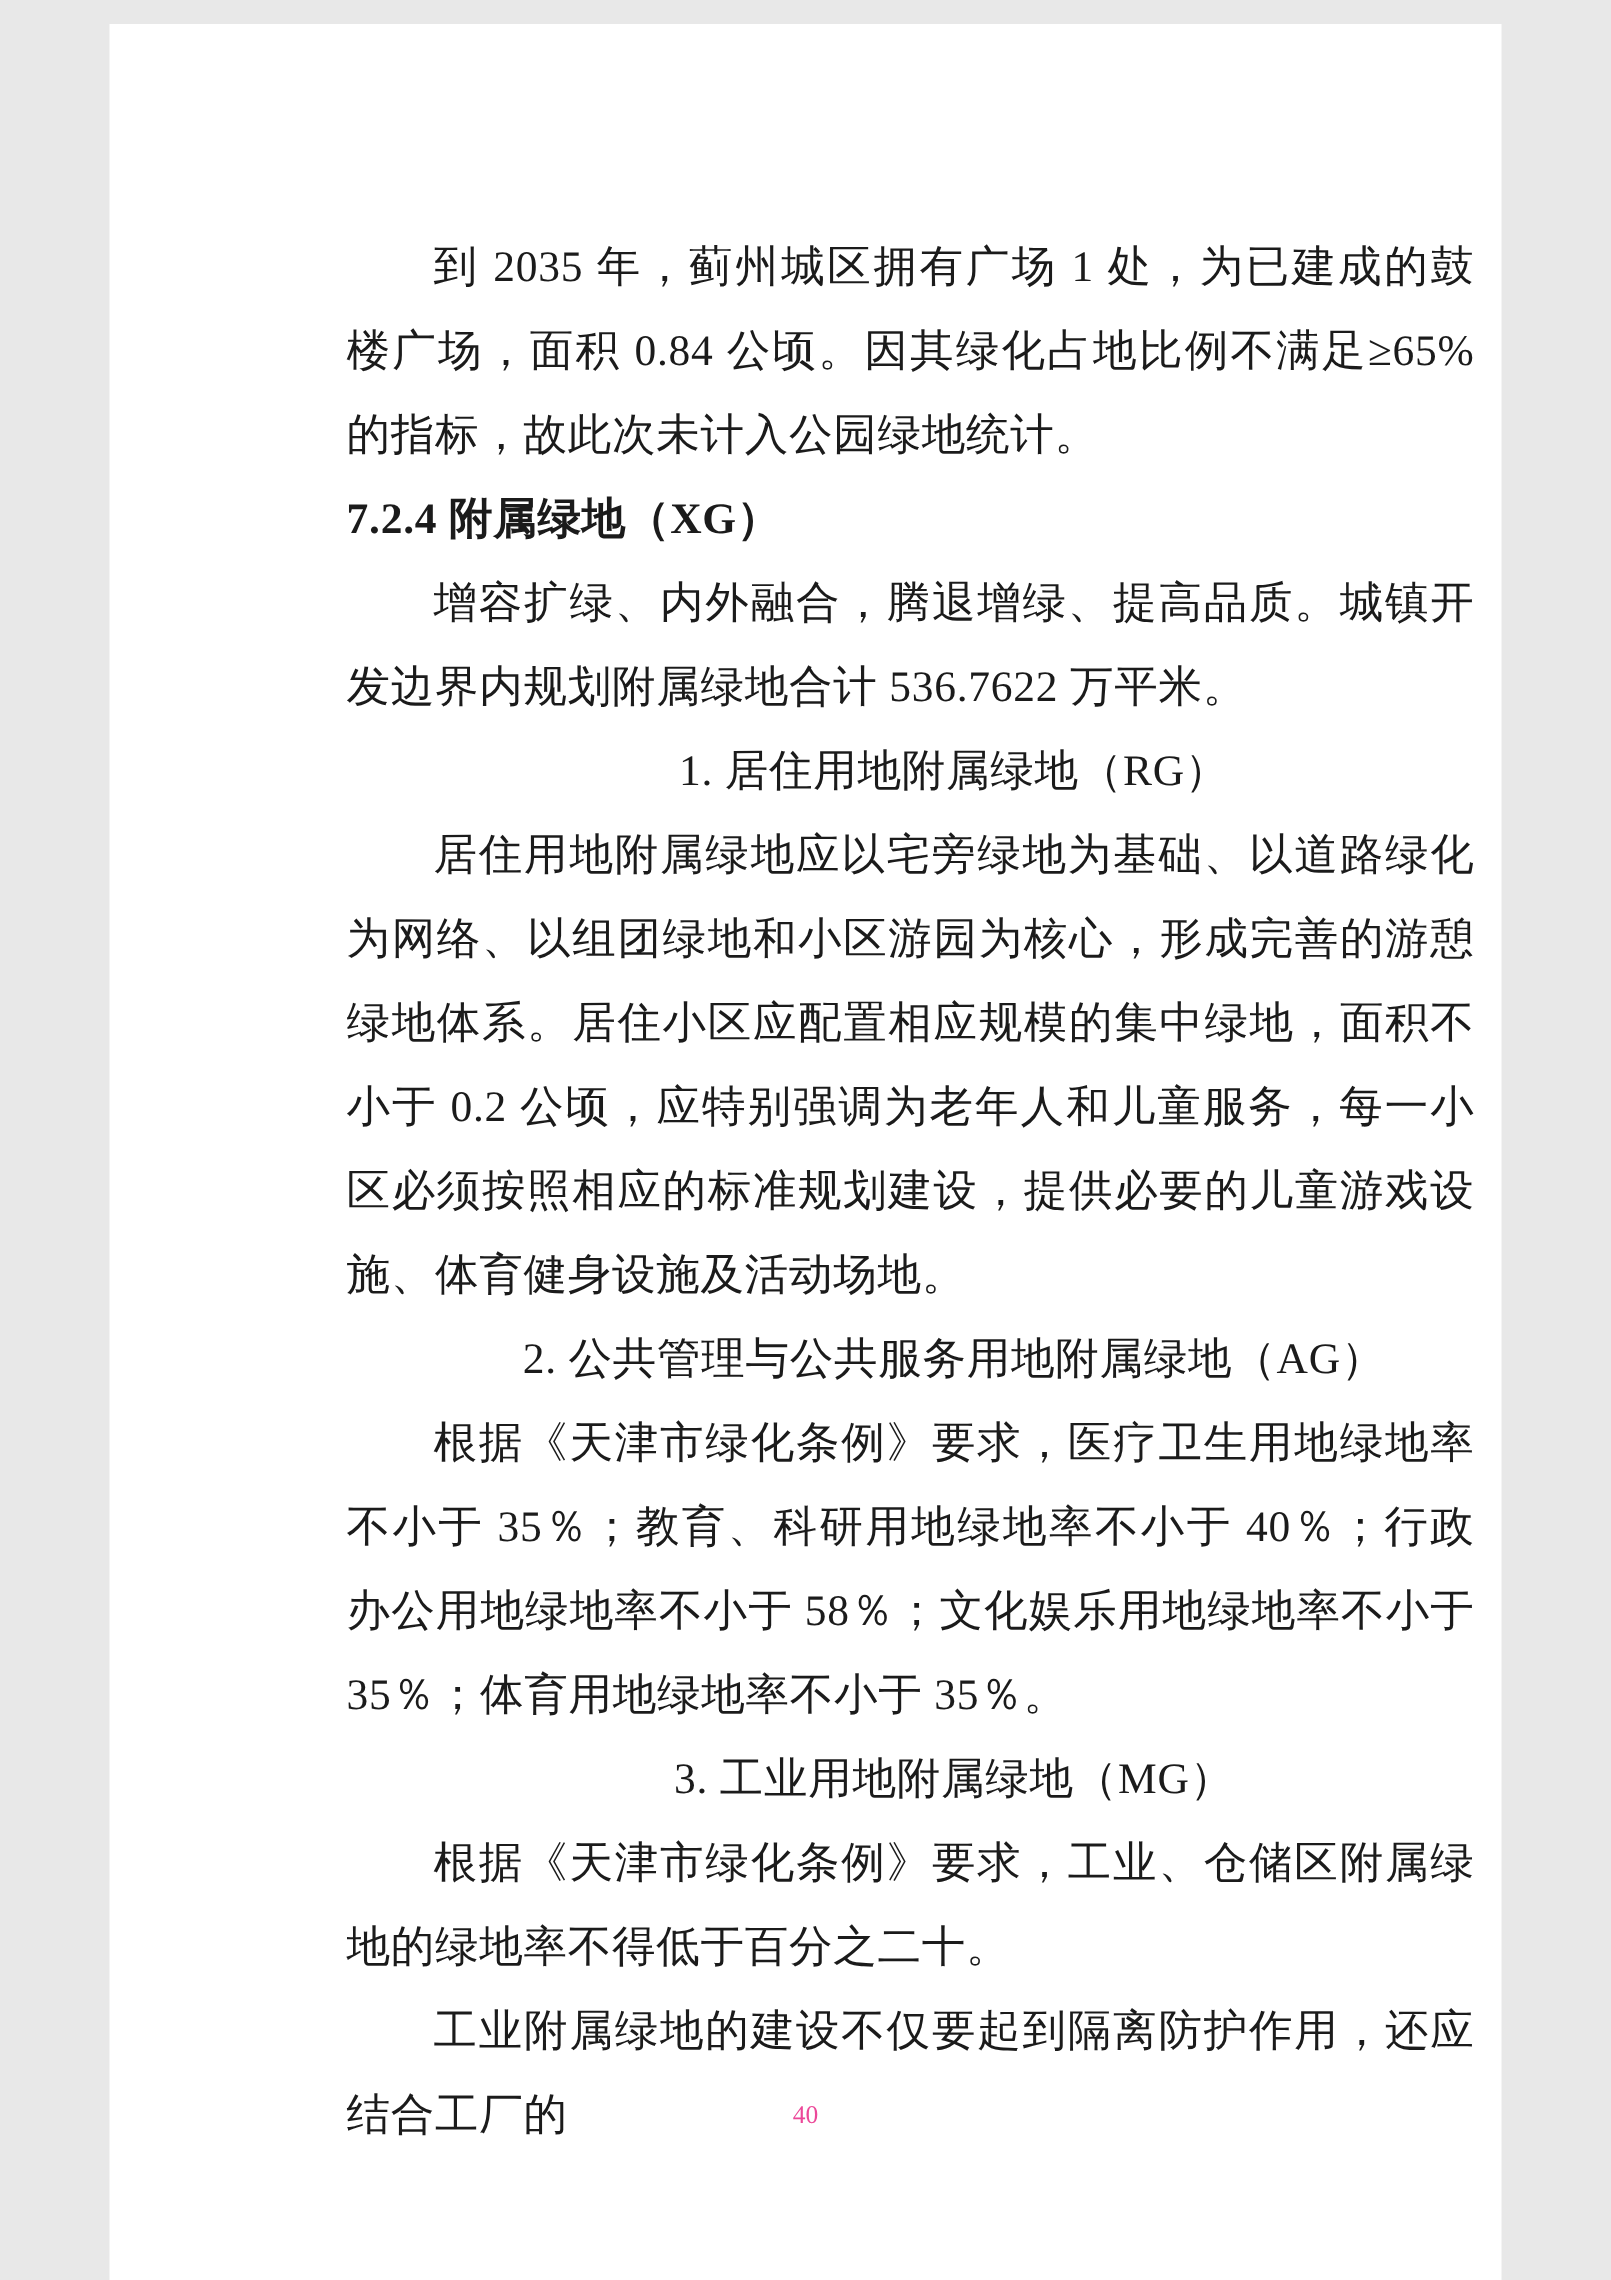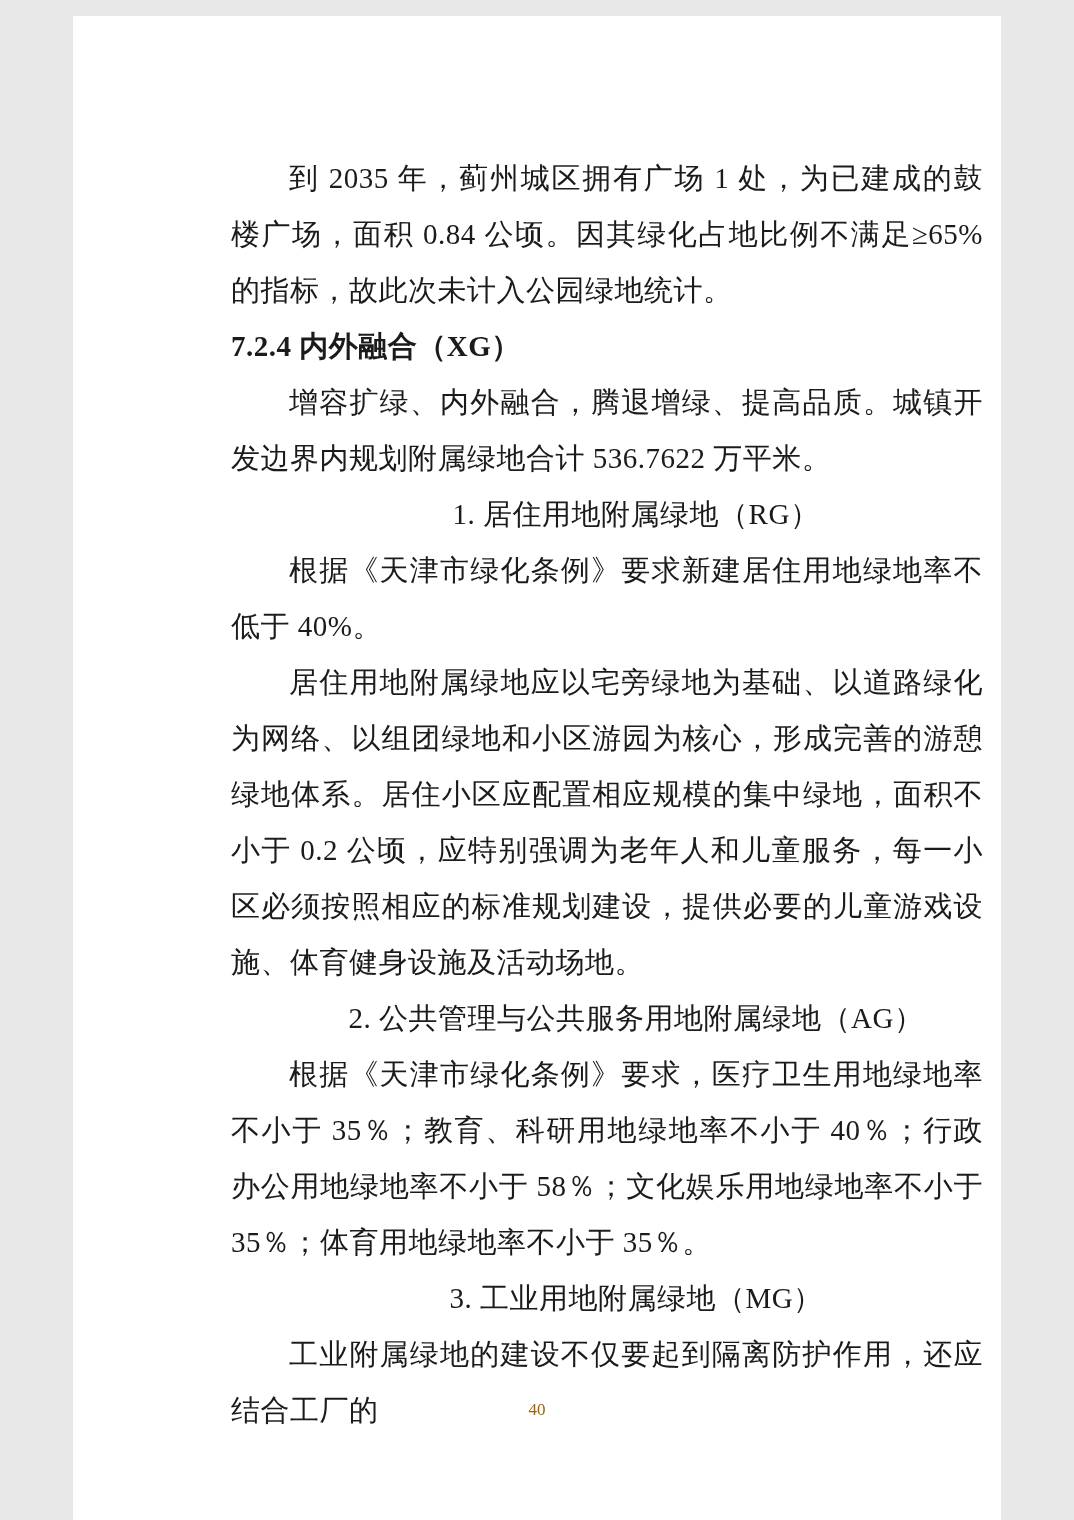--- a/index.html
+++ b/index.html
@@ -45,36 +45,36 @@
     text-align: center;
   }
   .footer {
     position: absolute;
     left: 0;
     top: 1382px;
     width: 100%;
     text-align: center;
     font-size: 17px;
     line-height: 24px;
-    color: #a16207;
+    color: #ec4899;
   }
 </style>
 </head>
 <body>
 
 <div class="page">
   <div class="text-block">
     <p class="body">到 2035 年，蓟州城区拥有广场 1 处，为已建成的鼓楼广场，面积 0.84 公顷。因其绿化占地比例不满足≥65%的指标，故此次未计入公园绿地统计。</p>
-    <p class="heading">7.2.4 内外融合（XG）</p>
+    <p class="heading">7.2.4 附属绿地（XG）</p>
     <p class="body">增容扩绿、内外融合，腾退增绿、提高品质。城镇开发边界内规划附属绿地合计 536.7622 万平米。</p>
     <p class="subheading">1. 居住用地附属绿地（RG）</p>
-    <p class="body">根据《天津市绿化条例》要求新建居住用地绿地率不低于 40%。</p>
     <p class="body">居住用地附属绿地应以宅旁绿地为基础、以道路绿化为网络、以组团绿地和小区游园为核心，形成完善的游憩绿地体系。居住小区应配置相应规模的集中绿地，面积不小于 0.2 公顷，应特别强调为老年人和儿童服务，每一小区必须按照相应的标准规划建设，提供必要的儿童游戏设施、体育健身设施及活动场地。</p>
     <p class="subheading">2. 公共管理与公共服务用地附属绿地（AG）</p>
     <p class="body">根据《天津市绿化条例》要求，医疗卫生用地绿地率不小于 35％；教育、科研用地绿地率不小于 40％；行政办公用地绿地率不小于 58％；文化娱乐用地绿地率不小于 35％；体育用地绿地率不小于 35％。</p>
     <p class="subheading">3. 工业用地附属绿地（MG）</p>
+    <p class="body">根据《天津市绿化条例》要求，工业、仓储区附属绿地的绿地率不得低于百分之二十。</p>
     <p class="body">工业附属绿地的建设不仅要起到隔离防护作用，还应结合工厂的</p>
   </div>
 
   <div class="footer">
     <span>40</span>
   </div>
 </div>
 
 </body></html>

